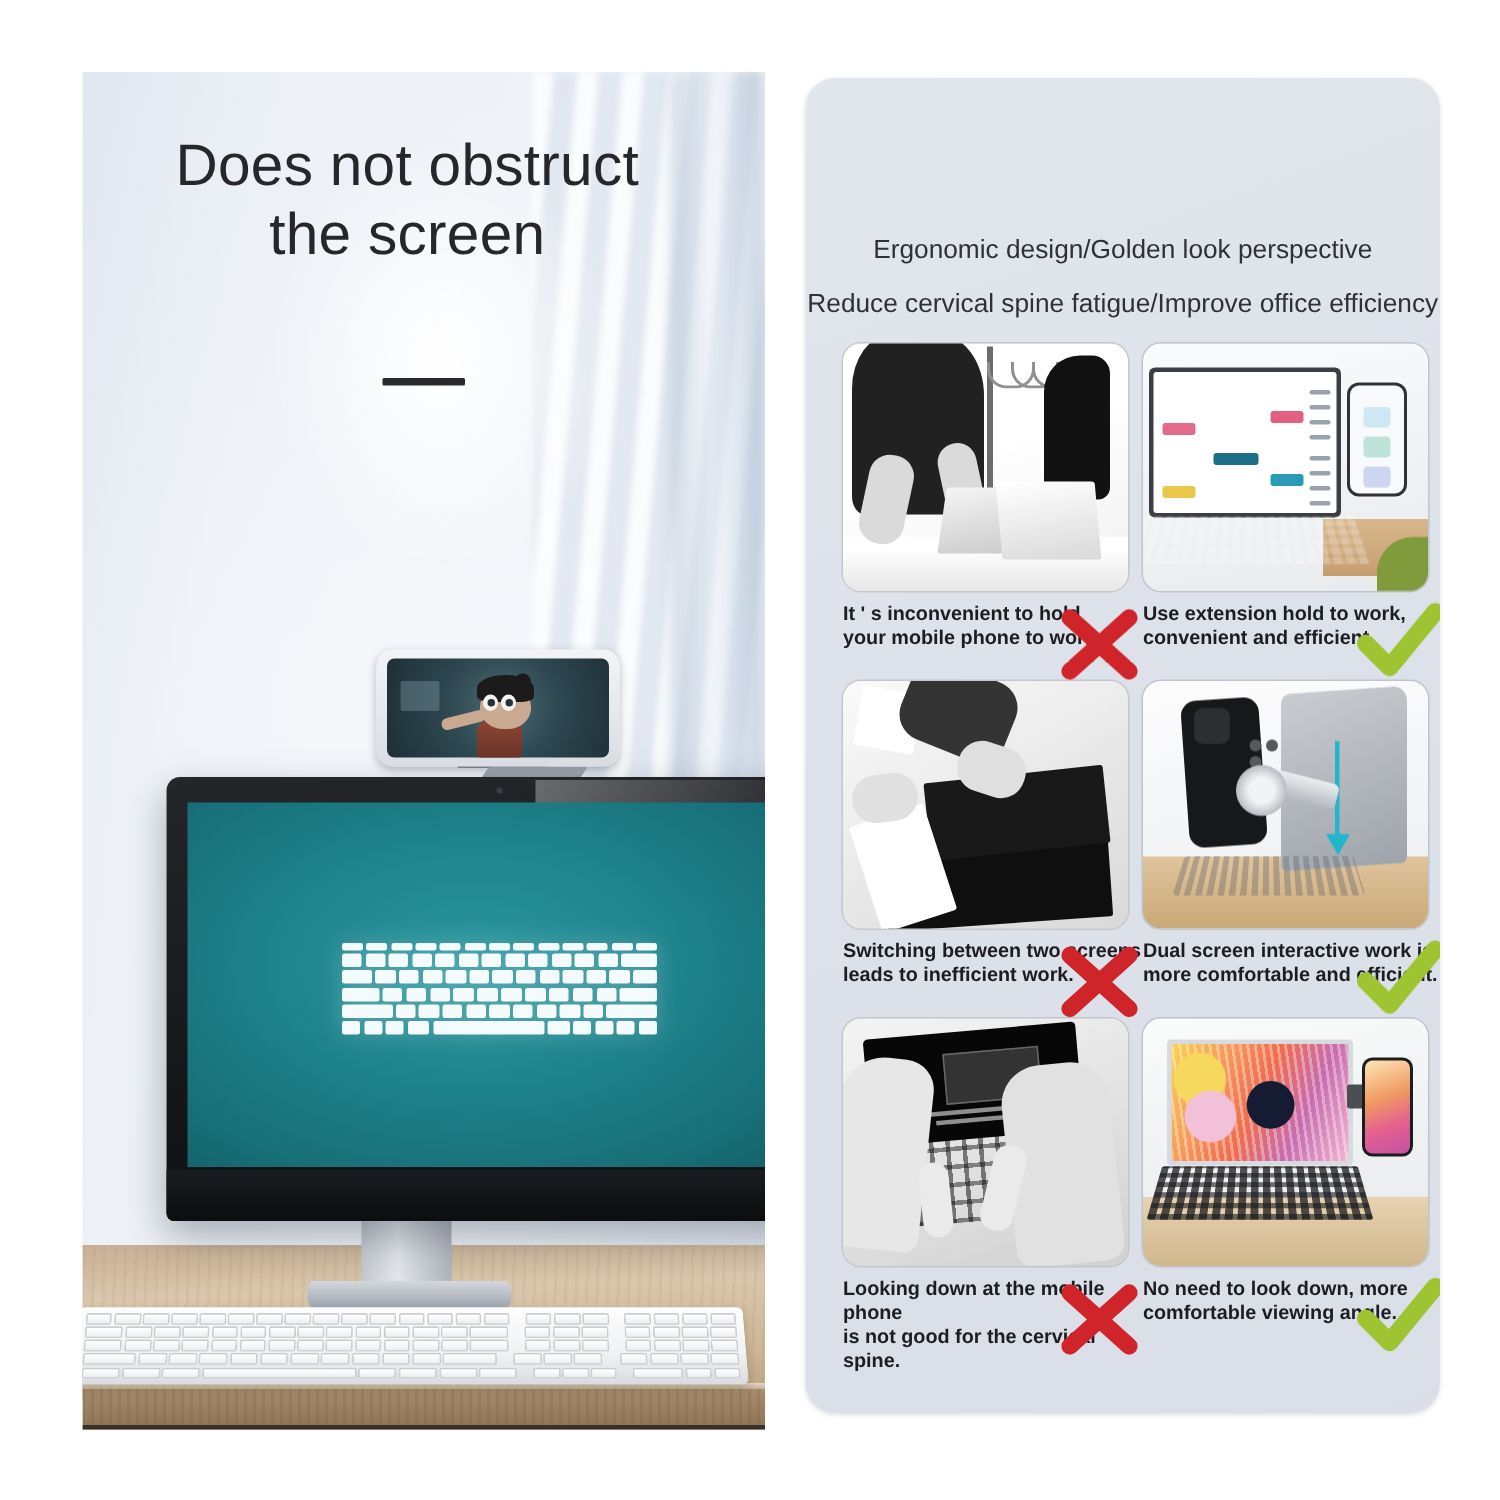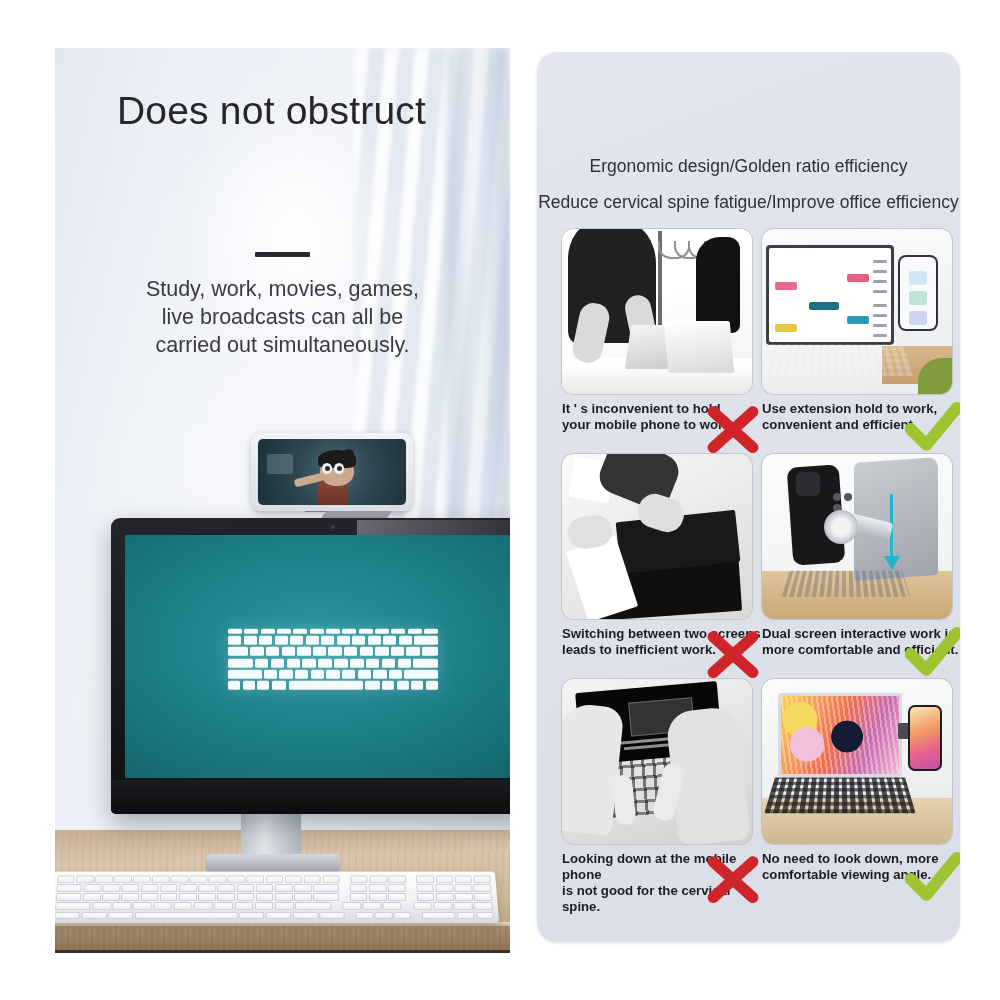--- a/index.html
+++ b/index.html
@@ -490,27 +490,23 @@
 <div id="canvas">
 
   <div id="left-panel">
     <div class="room-bg"></div>
     <div class="curtain"></div>
     <div class="curtain2"></div>
     <div class="glowspot"></div>
 
     <div class="headline">
       <div>Does not obstruct</div>
+      <div>the screen</div>
     </div>
     <div class="rule"></div>
-    <div class="subhead">
-      <div>Study, work, movies, games,</div>
-      <div>live broadcasts can all be</div>
-      <div>carried out simultaneously.</div>
-    </div>
 
     <div class="stand-arm-a" style="left:252px; top:455px;"></div>
     <div class="stand-arm-b" style="left:268px; top:463px;"></div>
 
     <div id="phone-on-stand">
       <div class="phone-body"></div>
       <div class="phone-screen">
         <div class="vid-window"></div>
         <div class="vid-arm"></div>
         <div class="vid-body"></div>
@@ -741,21 +737,21 @@
           <div class="dk-key"></div>
         <div class="dk-gap"></div>
         <div class="dk-key w2"></div>
           <div class="dk-key"></div>
           <div class="dk-key"></div>
       </div>
     </div>
   </div>
 
   <div id="right-panel">
-    <div class="rp-sub1">Ergonomic design/Golden ratio efficiency</div>
+    <div class="rp-sub1">Ergonomic design/Golden look perspective</div>
     <div class="rp-sub2">Reduce cervical spine fatigue/Improve office efficiency</div>
 
     <div id="compare-grid">
 
       <div class="cell">
         <div class="photo bw">
           <div class="ph-bgwhite"></div>
           <div class="c1-desk"></div>
           <div class="c1-rail"></div>
           <div class="c1-hang1"></div>

